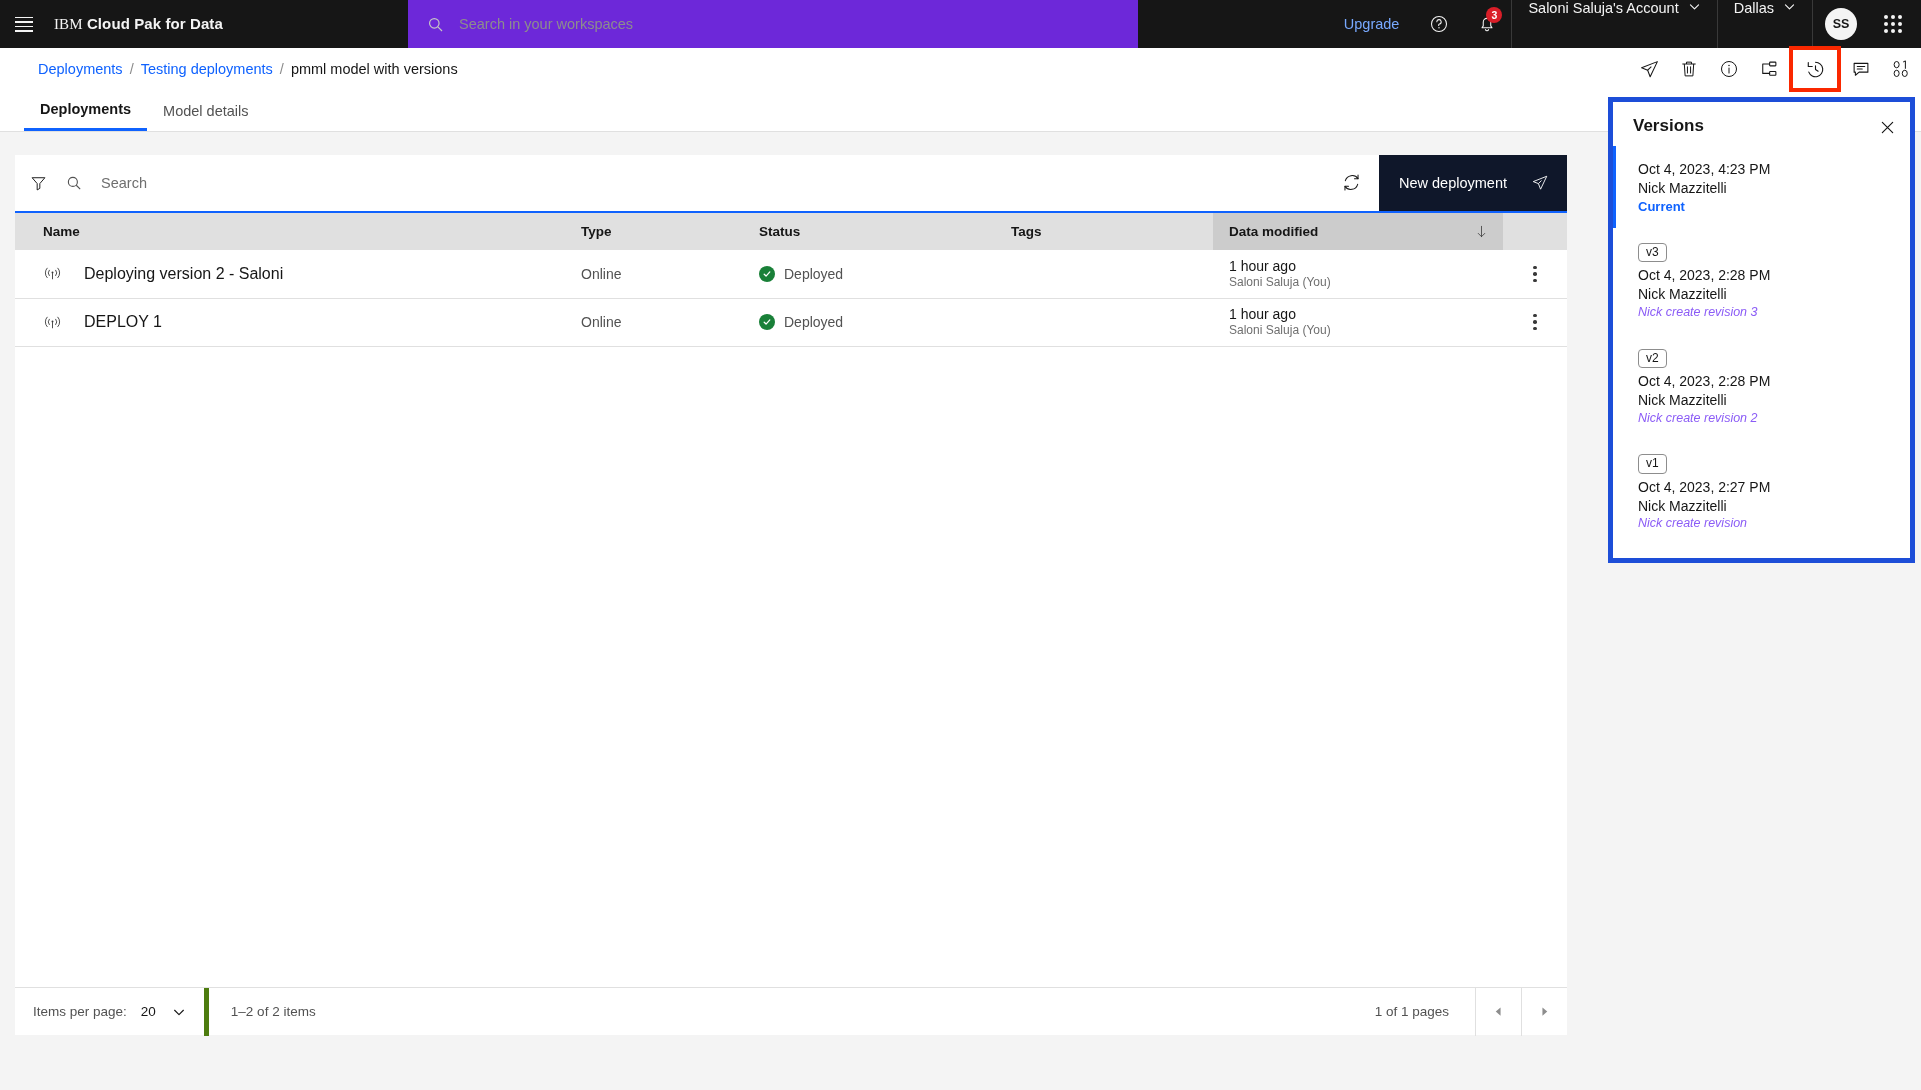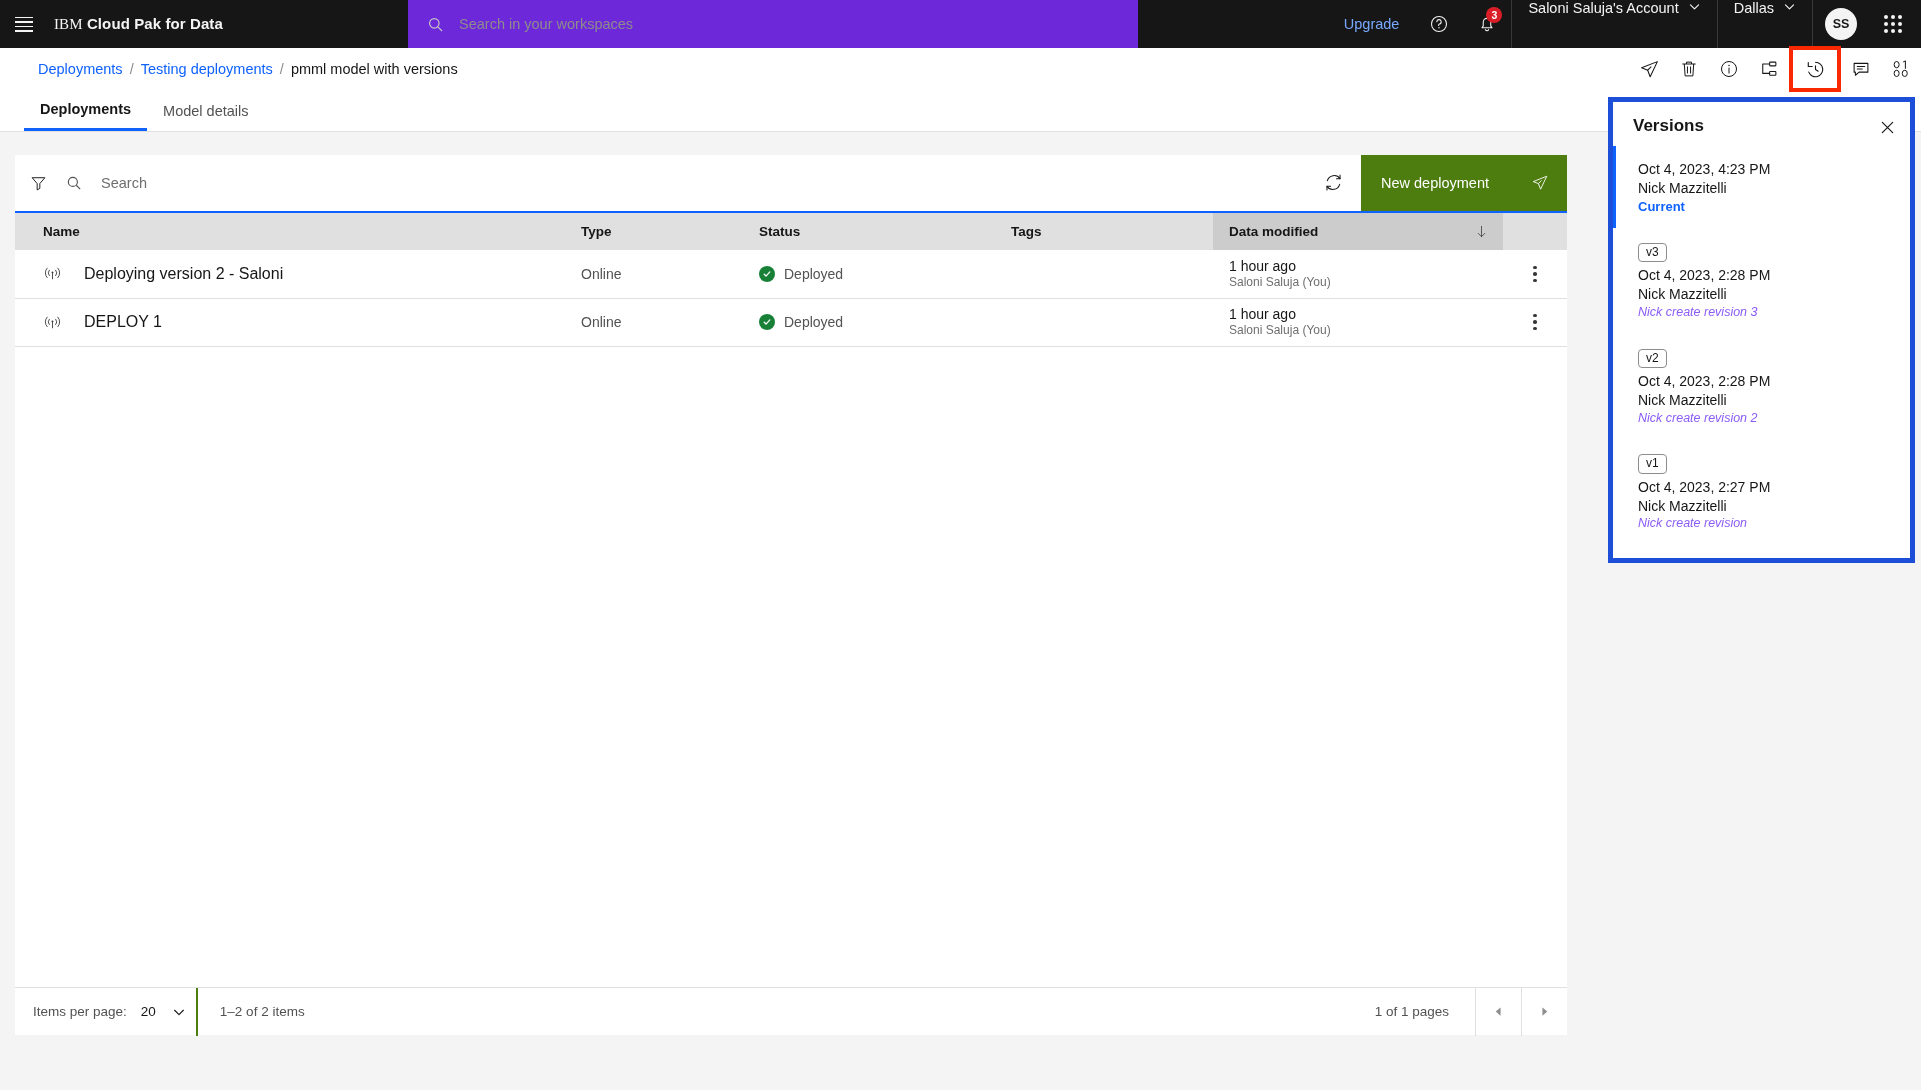--- a/index.html
+++ b/index.html
@@ -116,22 +116,22 @@
   }
   .tb-search { display: flex; align-items: center; flex: 1; height: 56px; }
   .tb-search .mag { margin-left: 4px; margin-right: 18px; display: flex; }
   .tb-search input {
     flex: 1; border: 0; outline: none; background: transparent; font-size: 14.5px;
     color: #161616; font-family: "Liberation Sans", sans-serif;
   }
   .tb-search input::placeholder { color: #6f6f6f; }
   .refresh-btn { width: 56px; height: 56px; display: flex; align-items: center; justify-content: center; cursor: pointer; }
   .new-deploy-btn {
-    background: #4d7c0f; color: #fff; height: 56px; display: flex; align-items: center;
-    padding-left: 20px; padding-right: 18px; gap: 42px; font-size: 14.5px; cursor: pointer;
+    background: #0f172a; color: #fff; height: 56px; display: flex; align-items: center;
+    padding-left: 20px; padding-right: 18px; gap: 24px; font-size: 14.5px; cursor: pointer;
     border: 0; font-family: "Liberation Sans", sans-serif; white-space: nowrap;
   }
 
   
   table.dep-table { width: 100%; border-collapse: collapse; table-layout: fixed; }
   table.dep-table thead th {
     background: #e0e0e0; height: 38px; text-align: left; font-size: 13.5px; font-weight: 700;
     color: #161616; padding: 0 16px; border-top: 2px solid #0f62fe; white-space: nowrap;
   }
   table.dep-table thead th.sorted { background: #cccccc; position: relative; }
@@ -161,21 +161,21 @@
   .kebab { display: flex; flex-direction: column; gap: 3px; align-items: center; cursor: pointer; }
   .kebab i { width: 3.5px; height: 3.5px; background: #393939; border-radius: 50%; display: block; }
 
   
   .pagination {
     position: absolute; bottom: 0; left: 0; width: 1552px; height: 48px;
     background: #fff; border-top: 1px solid #e0e0e0; display: flex; align-items: center;
     font-size: 13.5px; color: #525252;
   }
   .pg-left { display: flex; align-items: center; gap: 14px; padding-left: 18px; height: 48px;
-             border-right: 2px solid #4d7c0f; padding-right: 10px; }
+             border-right: 5px solid #4d7c0f; padding-right: 18px; }
   .pg-select { display: flex; align-items: center; gap: 16px; cursor: pointer; color: #161616; }
   .pg-count { padding-left: 22px; color: #525252; }
   .pg-right { margin-left: auto; display: flex; align-items: center; height: 48px; }
   .pg-pages { padding-right: 26px; color: #525252; }
   .pg-arrow {
     width: 46px; height: 48px; display: flex; align-items: center; justify-content: center;
     border-left: 1px solid #e0e0e0; cursor: pointer;
   }
 
   

